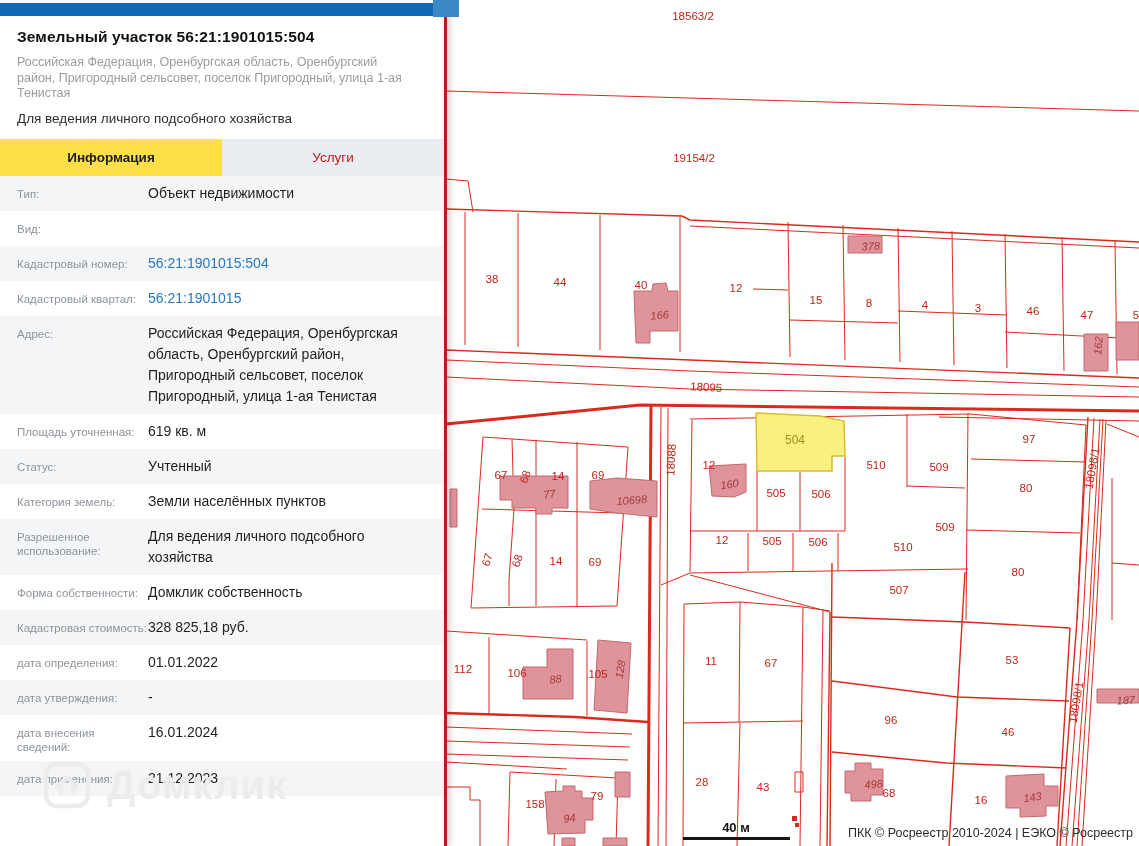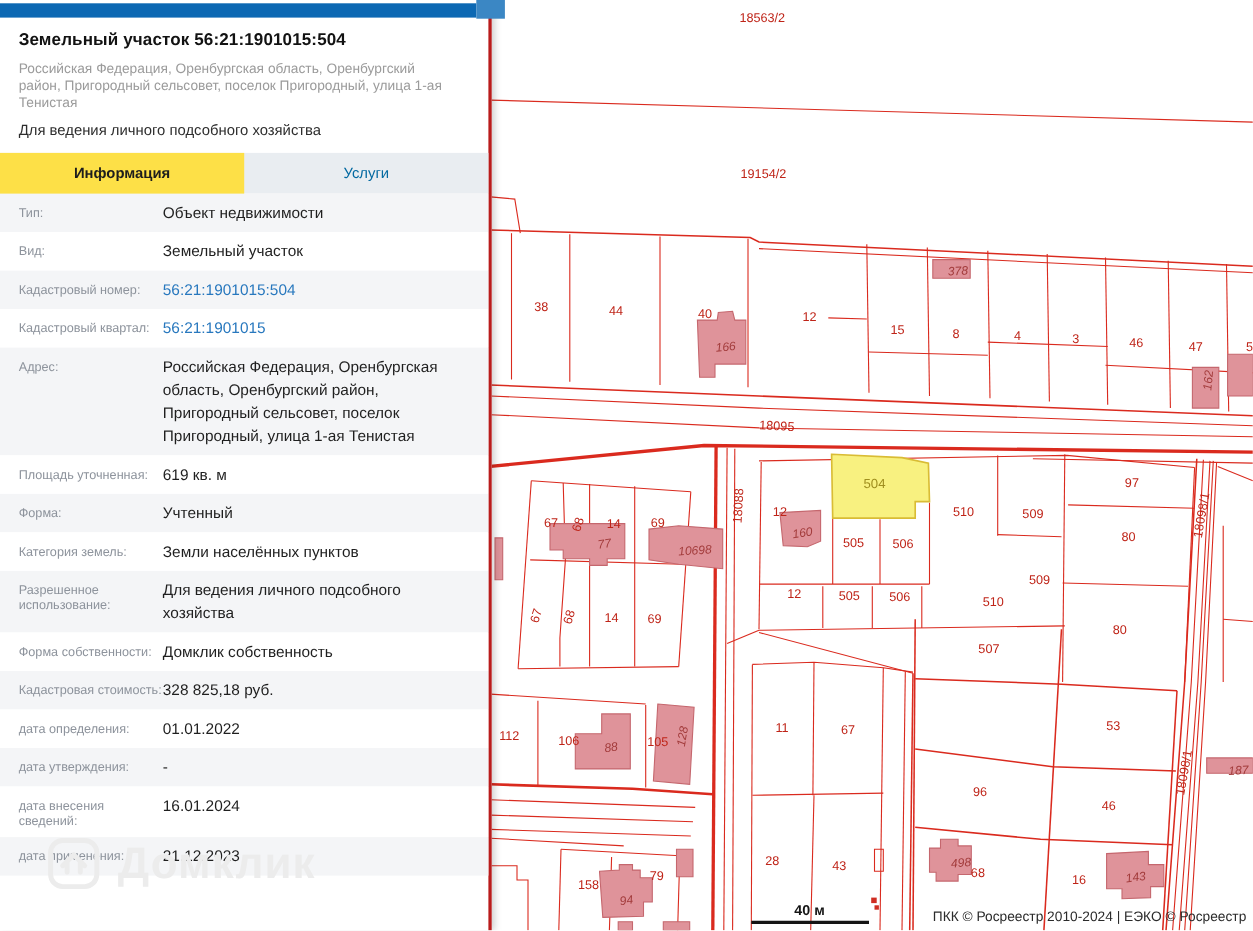--- a/index.html
+++ b/index.html
@@ -29,21 +29,21 @@
   .topbar .btn{position:absolute;left:433px;top:0;width:26px;height:17px;background:#3b87c4;z-index:3}
   .head{padding:6px 18px 0 17px;position:relative}
   .title{font-size:15.5px;font-weight:700;color:#121212;margin:5px 0 9px 0;letter-spacing:.1px}
   .sub{font-size:12.5px;color:#9b9b9b;line-height:15.5px;margin-bottom:9px;width:395px}
   .usage{font-size:13.5px;color:#2e2e2e;margin-bottom:13px}
   .linksrow{display:flex;align-items:center;font-size:13.5px;padding-bottom:13px;position:relative}
   .plink{color:#2878be;margin-right:28px;cursor:pointer;text-decoration:none}
   .hicons{position:absolute;right:0;top:-3px;display:flex;gap:9px;align-items:center}
   .hicons svg{display:block}
   .tabs{display:flex;height:37px;background:#e9edf1}
-  .tab{flex:1;display:flex;align-items:center;justify-content:center;font-size:13.5px;color:#0369a1;cursor:pointer}
+  .tab{flex:1;display:flex;align-items:center;justify-content:center;font-size:13.5px;color:#b91c1c;cursor:pointer}
   .tab.active{background:#fde047;color:#1d1d1d;font-weight:700}
   .itable{width:100%}
   .row{display:flex;min-height:35px;padding:7px 0;box-sizing:border-box;background:#fff}
   .row:nth-child(odd){background:#f4f5f7}
   .rlabel{width:148px;padding-left:17px;padding-top:4px;font-size:11.5px;color:#8d939c;line-height:14px;box-sizing:border-box;flex-shrink:0}
   .rvalue{flex:1;font-size:14px;color:#1f1f1f;line-height:21px;padding-right:28px}
   .rvalue.link{color:#2878be;cursor:pointer}
   .watermark{position:absolute;left:42px;top:760px;display:flex;align-items:center;gap:15px}
   .wtext{font-size:40px;font-weight:700;letter-spacing:1px;color:#ececec}
 </style>
@@ -266,40 +266,39 @@
         <div class="tab active">Информация</div>
         <div class="tab">Услуги</div>
       </div>
     <div class="itable">
         <div class="row">
           <div class="rlabel">Тип:</div>
           <div class="rvalue">Объект недвижимости</div>
         </div>
         <div class="row">
           <div class="rlabel">Вид:</div>
-          <div class="rvalue">Земельный участок</div>
         </div>
         <div class="row">
           <div class="rlabel">Кадастровый номер:</div>
           <div class="rvalue link">56:21:1901015:504</div>
         </div>
         <div class="row">
           <div class="rlabel">Кадастровый квартал:</div>
           <div class="rvalue link">56:21:1901015</div>
         </div>
         <div class="row">
           <div class="rlabel">Адрес:</div>
           <div class="rvalue">Российская Федерация, Оренбургская область, Оренбургский район, Пригородный сельсовет, поселок Пригородный, улица 1-ая Тенистая</div>
         </div>
         <div class="row">
           <div class="rlabel">Площадь уточненная:</div>
           <div class="rvalue">619 кв. м</div>
         </div>
         <div class="row">
-          <div class="rlabel">Форма:</div>
+          <div class="rlabel">Статус:</div>
           <div class="rvalue">Учтенный</div>
         </div>
         <div class="row">
           <div class="rlabel">Категория земель:</div>
           <div class="rvalue">Земли населённых пунктов</div>
         </div>
         <div class="row">
           <div class="rlabel">Разрешенное использование:</div>
           <div class="rvalue">Для ведения личного подсобного хозяйства</div>
         </div>

